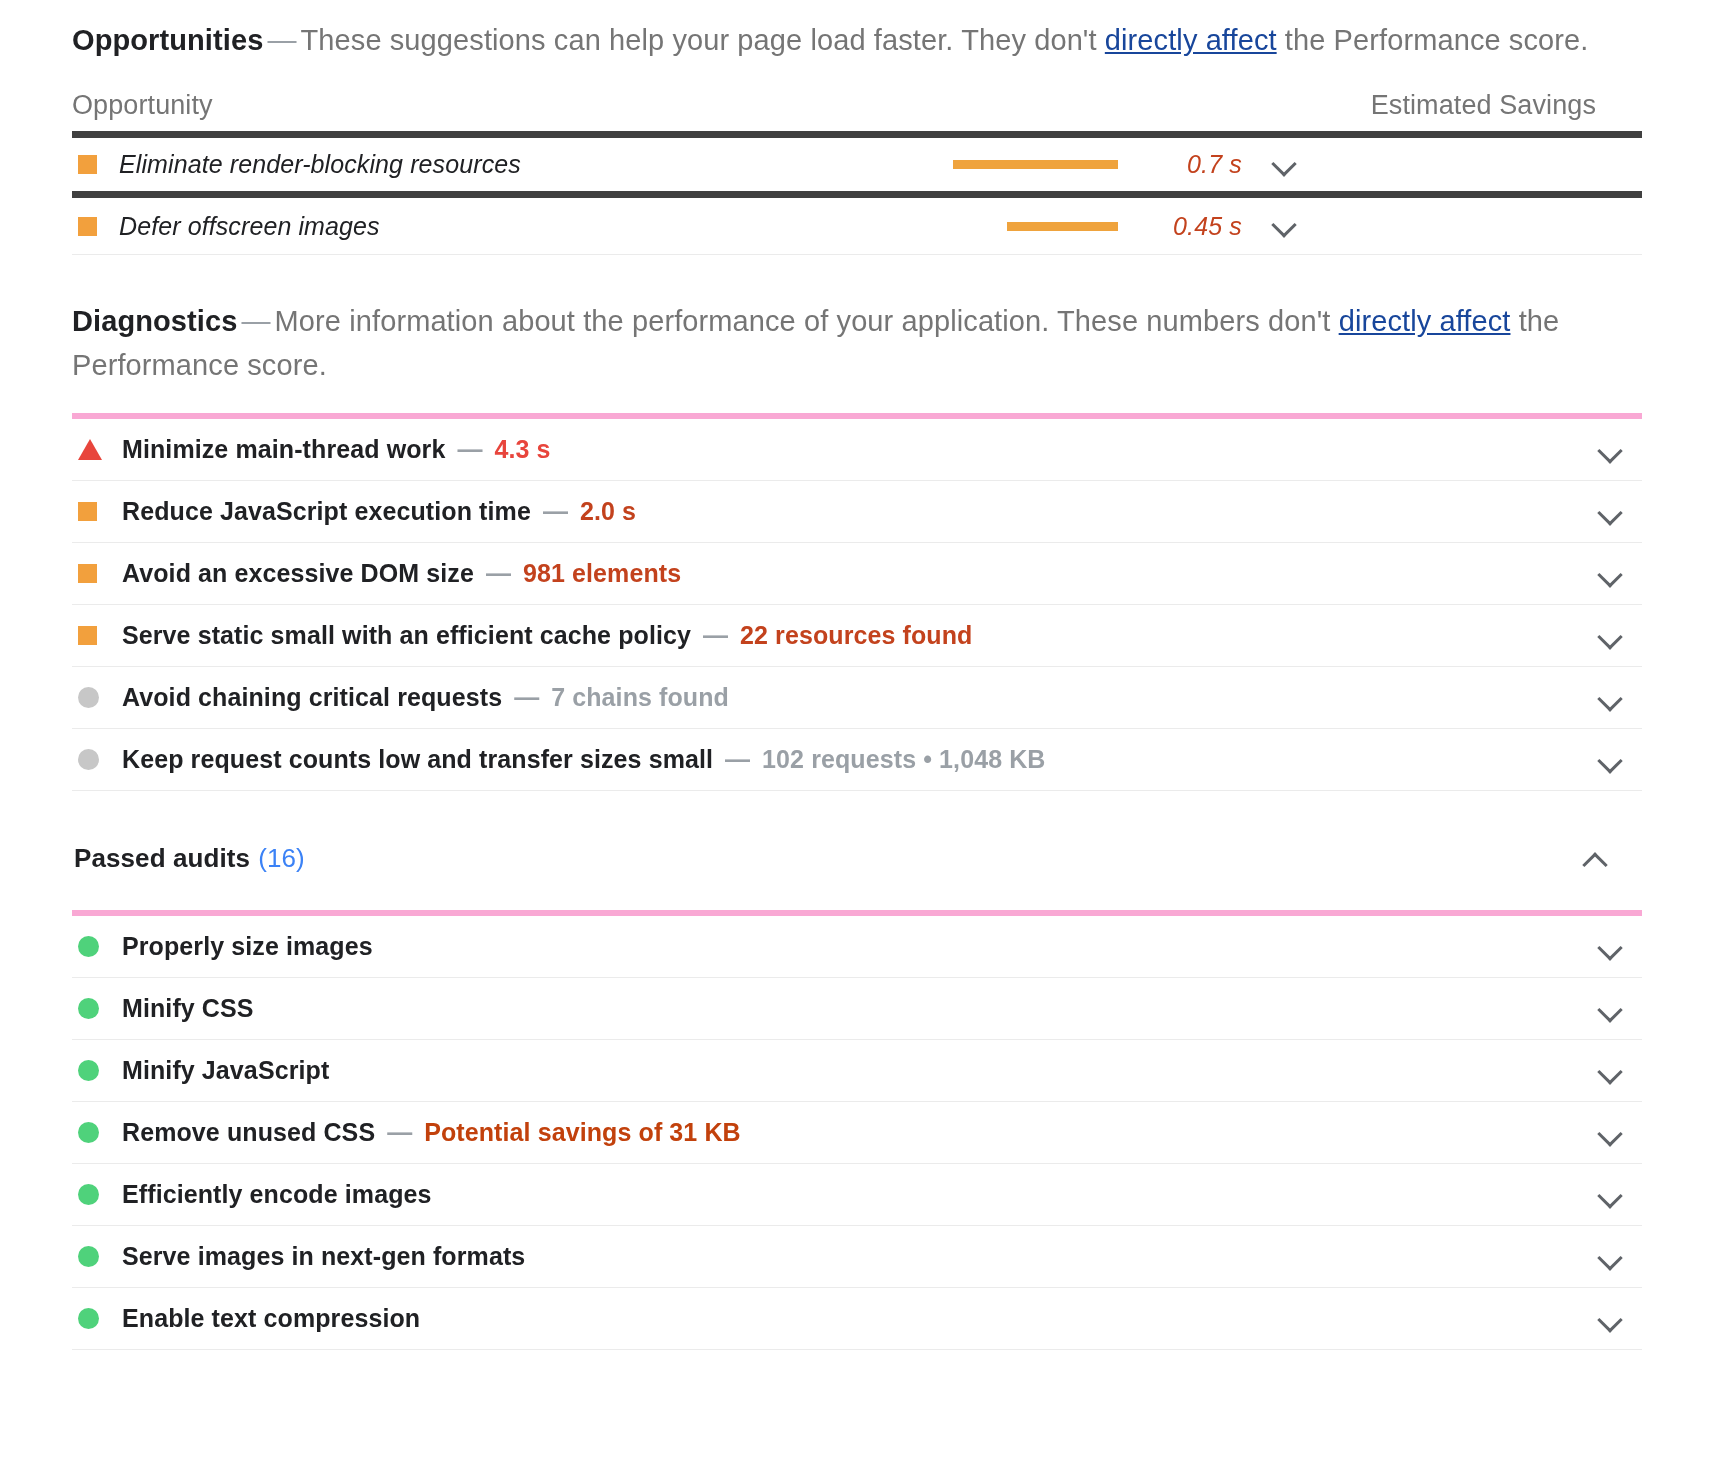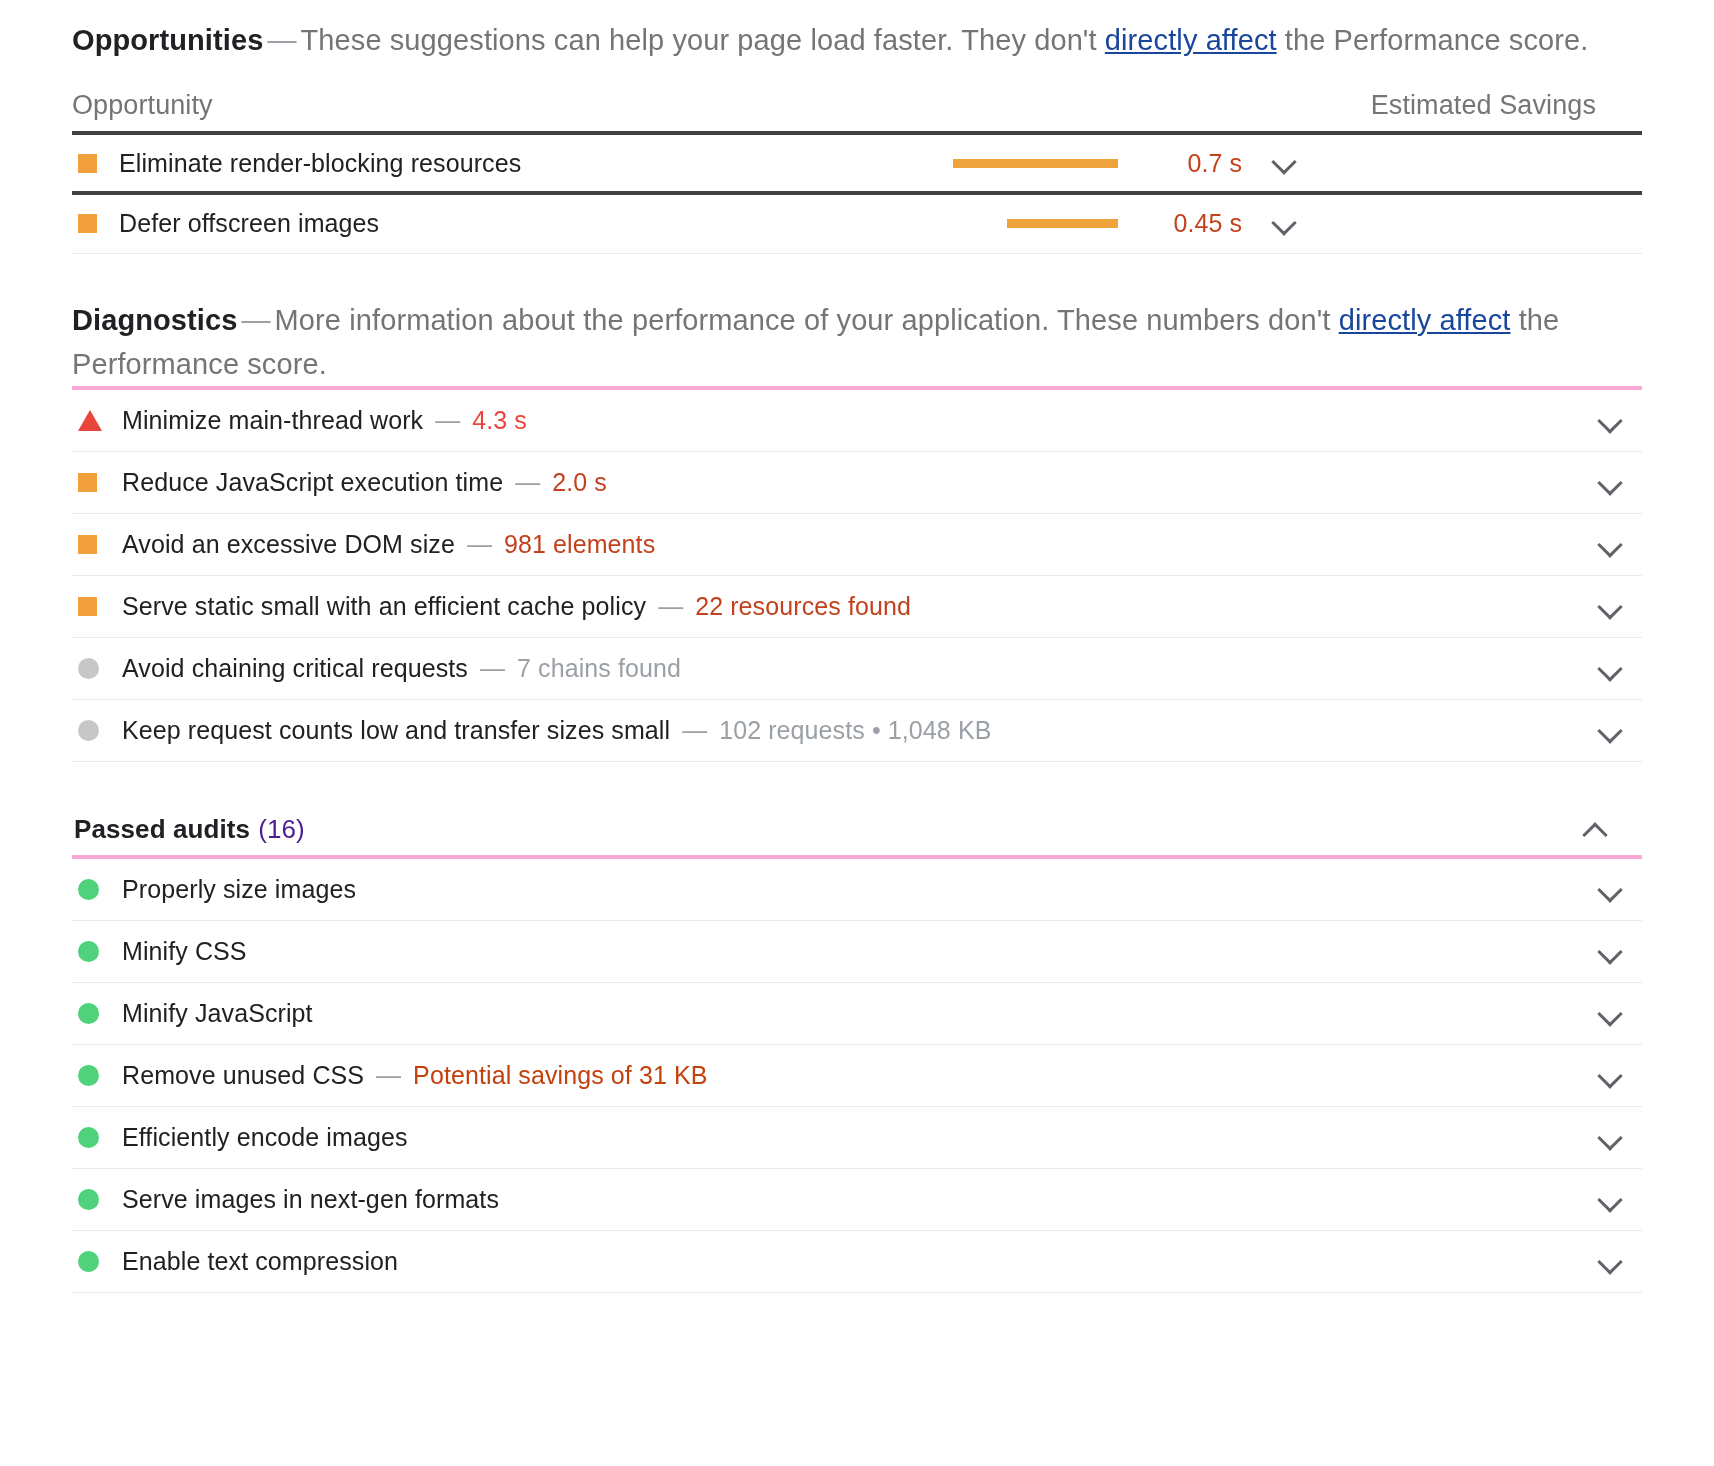--- a/index.html
+++ b/index.html
@@ -52,24 +52,25 @@
     font-weight: normal;
     font-size: 27px;
     color: #757575;
     padding: 0 0 10px 0;
     letter-spacing: 0.1px;
   }
   .opp-head-row th.col-opp { text-align: left; }
   .opp-head-row th.col-sav { text-align: right; padding-right: 46px; }
 
   .opp-row > td {
-    border-top: 4px solid #404040;
+    border-top: 7px solid #404040;
     padding: 0;
     height: 60px;
     vertical-align: middle;
+    font-style: italic;
   }
   .opp-row:last-child > td { border-bottom: 1px solid #ebebeb; }
 
   .opp-title-cell { padding-left: 6px !important; }
   .opp-title-wrap {
     display: flex;
     align-items: center;
     gap: 22px;
   }
   .audit-text {
@@ -157,21 +158,23 @@
     border-bottom: 3px solid #5f6368;
     transform: rotate(45deg);
   }
   .chev.up::before {
     top: 10px;
     transform: rotate(-135deg);
   }
 
   
   .audit-list {
-    border-top: 4px solid #f9a8d4;
+    margin-top: 26px;
+    border-top: 6px solid #f9a8d4;
+    font-weight: bold;
   }
   .audit-row {
     display: flex;
     align-items: center;
     height: 62px;
     border-bottom: 1px solid #ebebeb;
     padding-left: 6px;
     padding-right: 0;
   }
   .audit-row .icon-slot {
@@ -220,21 +223,21 @@
     padding-right: 34px;
   }
   .passed-title {
     font-size: 26px;
     font-weight: bold;
     color: #202124;
     letter-spacing: 0.1px;
   }
   .passed-count {
     font-weight: normal;
-    color: #4c1d95;
+    color: #3b82f6;
     padding-left: 8px;
     text-align: right;
   }
 
   .spacer-sm { height: 10px; }
   .spacer-md { height: 26px; }
 </style>
 </head>
 <body>
 

